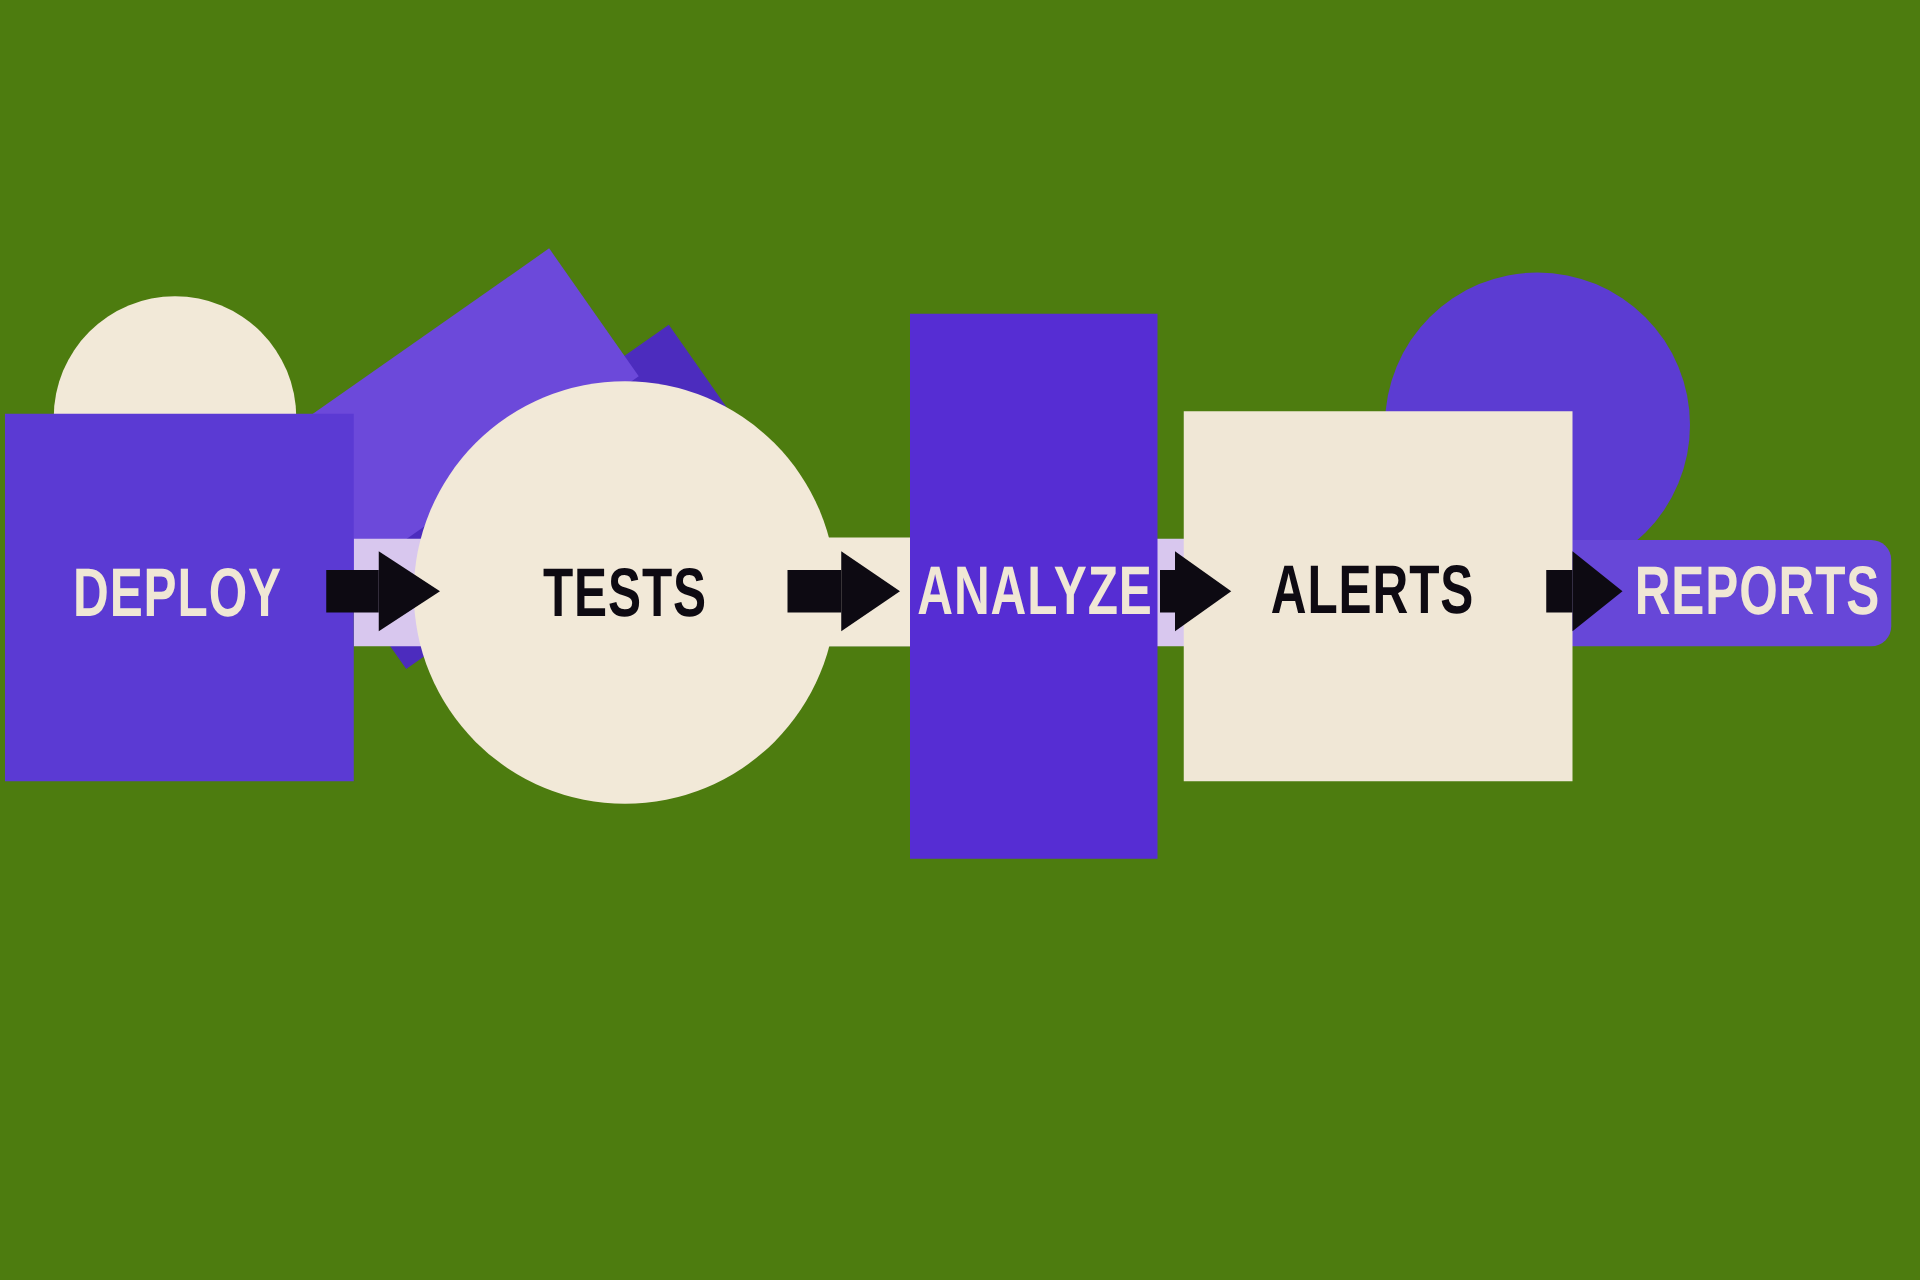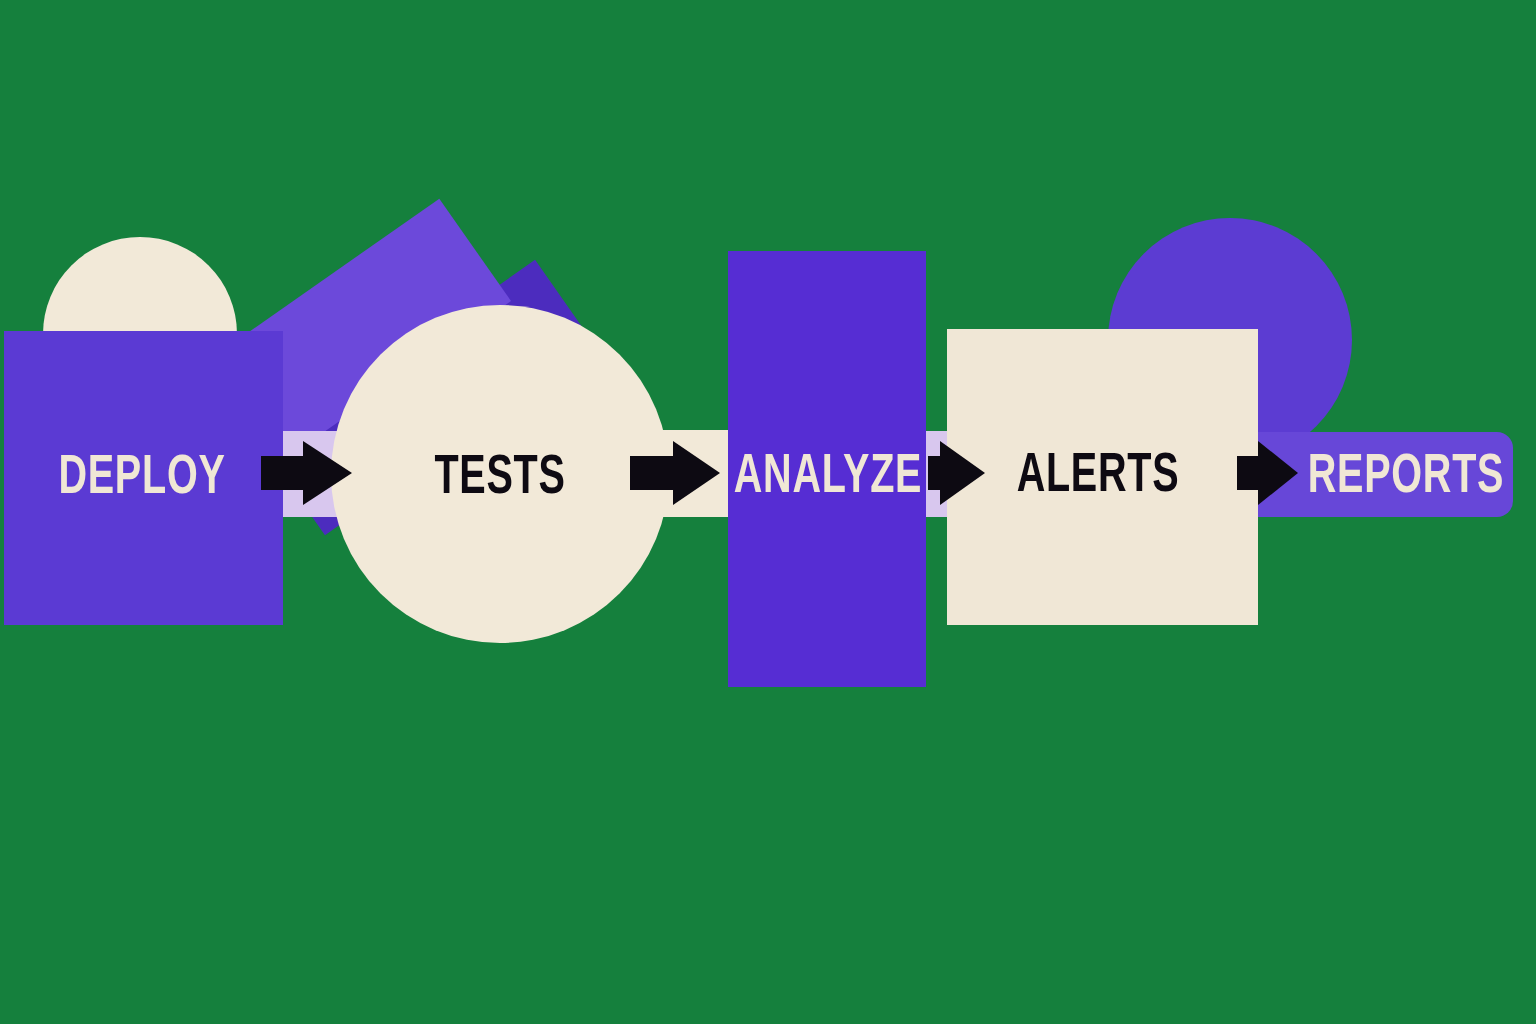--- a/index.html
+++ b/index.html
@@ -2,21 +2,21 @@
 <html><head>
 <meta charset="utf-8">
 <style>
   html, body { margin: 0; padding: 0; }
   body { width: 1536px; height: 1024px; overflow: hidden; }
 
   .canvas {
     position: relative;
     width: 1536px;
     height: 1024px;
-    background: #15803d;
+    background: #4d7c0f;
     overflow: hidden;
     font-family: "Liberation Sans", sans-serif;
   }
 
   .abs { position: absolute; }
 
   
   .dome {
     left: 43px; top: 237px; width: 194px; height: 194px;
     border-radius: 50%;

